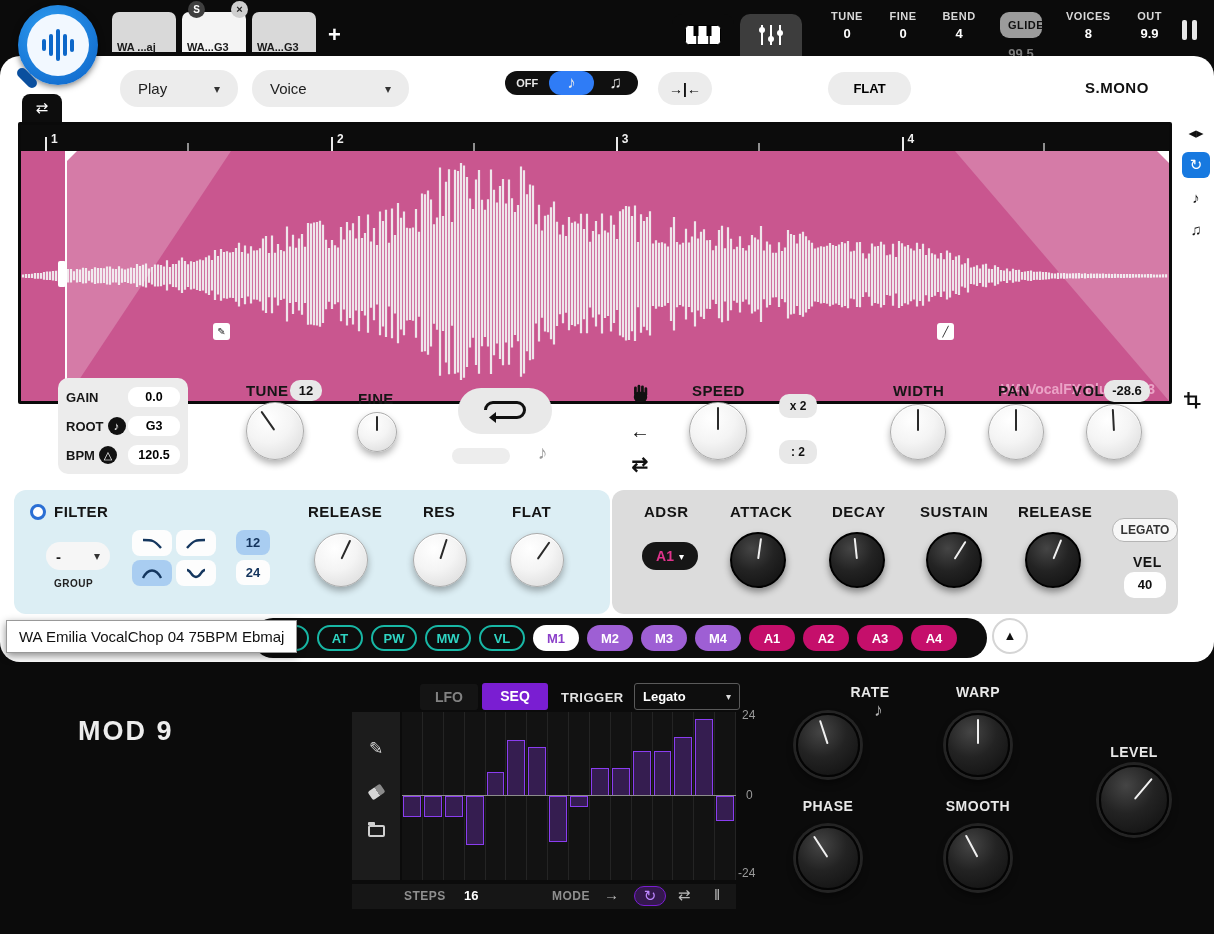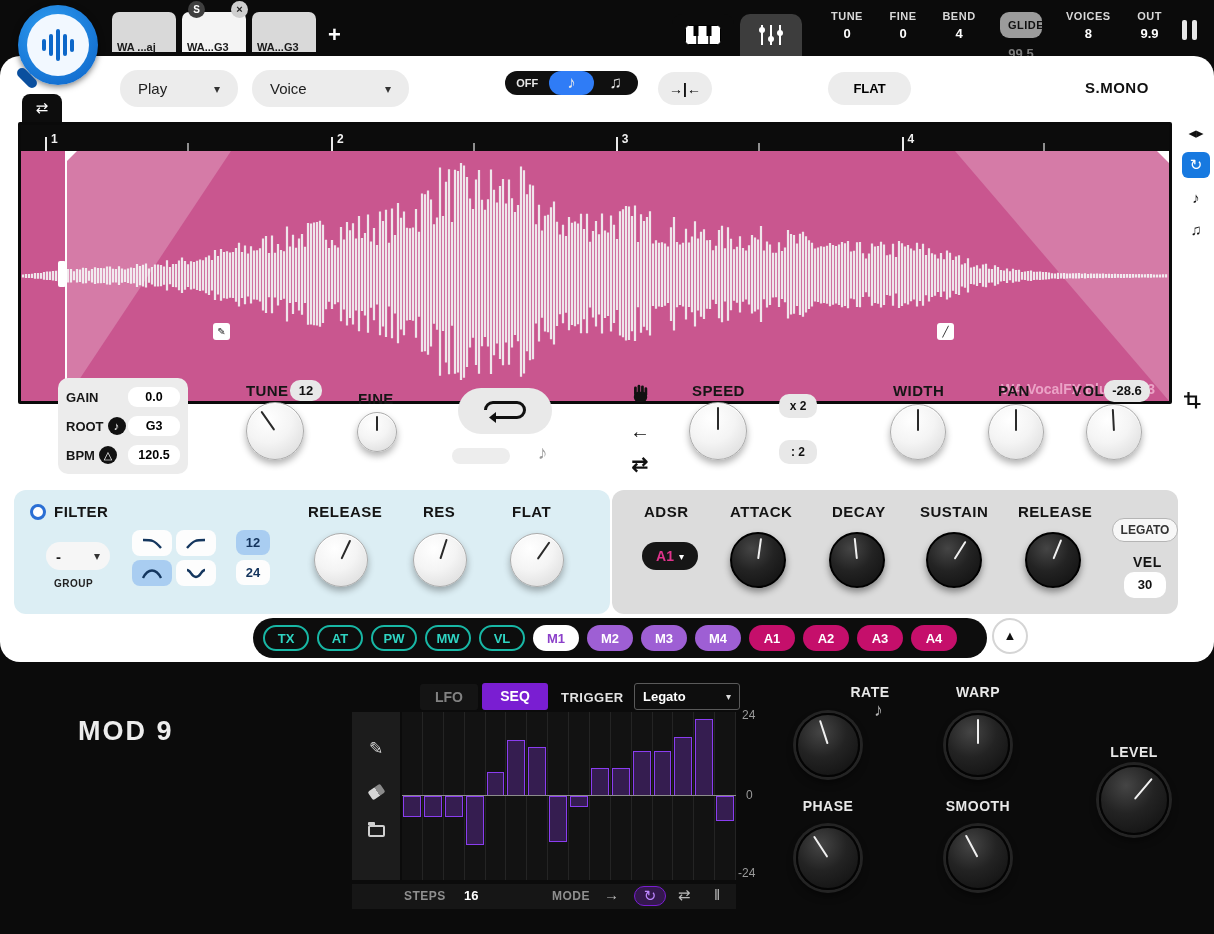--- a/index.html
+++ b/index.html
@@ -495,38 +495,39 @@
 
       <span class="sec-title" style="left:406px;top:13px">RELEASE</span>
       <div class="knob dark" style="left:413px;top:42px;width:56px;height:56px">
           <div class="stem" style="transform: rotate(22deg);">
             <div class="ptr"></div>
           </div>
         </div>
 
       <div class="legato">LEGATO</div>
       <span class="sec-title" style="left:521px;top:64px;font-size:14px">VEL</span>
-      <span class="val-pill" style="left:512px;top:82px;width:42px;height:26px;line-height:26px;background:#fff">30</span>
+      <span class="val-pill" style="left:512px;top:82px;width:42px;height:26px;line-height:26px;background:#fff">40</span>
     </div>
 
     <div class="strip">
         <button class="pill teal">TX</button>
         <button class="pill teal">AT</button>
         <button class="pill teal">PW</button>
         <button class="pill teal">MW</button>
         <button class="pill teal">VL</button>
         <button class="pill purple selected">M1</button>
         <button class="pill purple">M2</button>
         <button class="pill purple">M3</button>
         <button class="pill purple">M4</button>
         <button class="pill magenta">A1</button>
         <button class="pill magenta">A2</button>
         <button class="pill magenta">A3</button>
         <button class="pill magenta">A4</button>
       </div>
+    <div class="tooltip">WA Emilia VocalChop 04 75BPM Ebmaj</div>
     <div class="collapse"><span>▲</span></div>
   </div>
 
   <div class="mod-title">MOD 9</div>
 
   <div class="lfo-btn">LFO</div>
   <div class="seq-btn">SEQ</div>
   <span class="trig-lbl">TRIGGER</span>
   <div class="trig-dd">
     <span class="tv">Legato</span>

